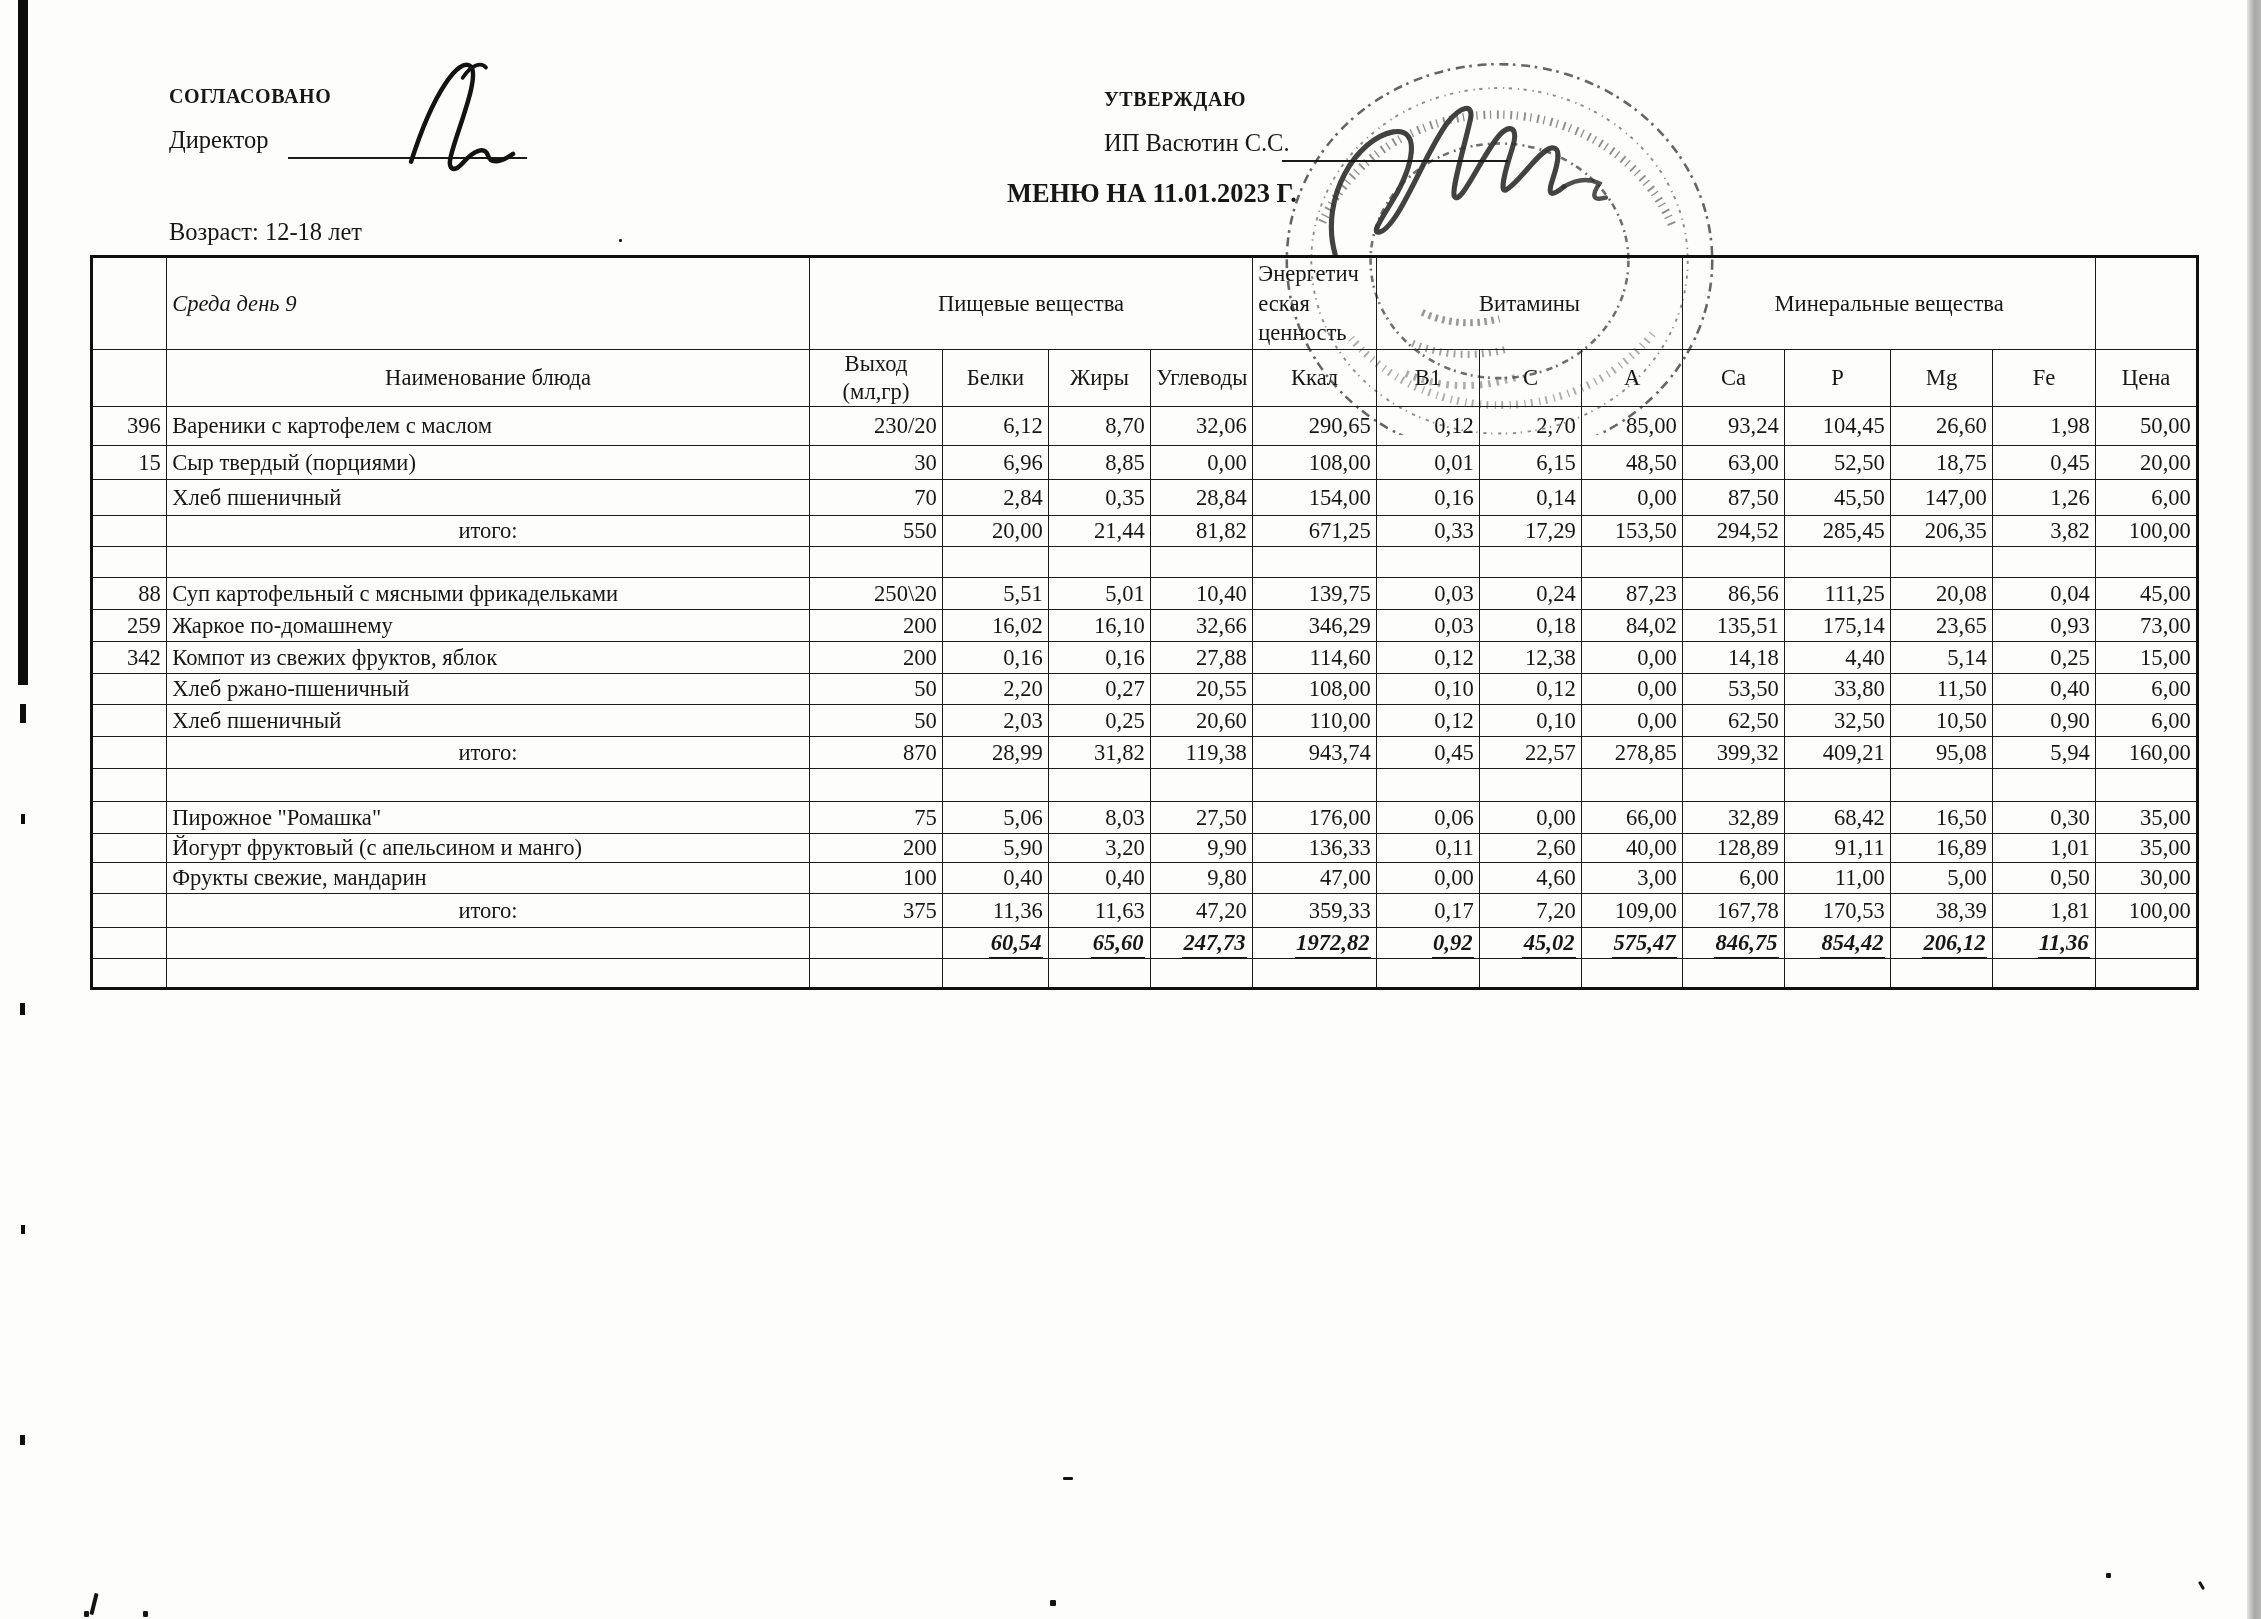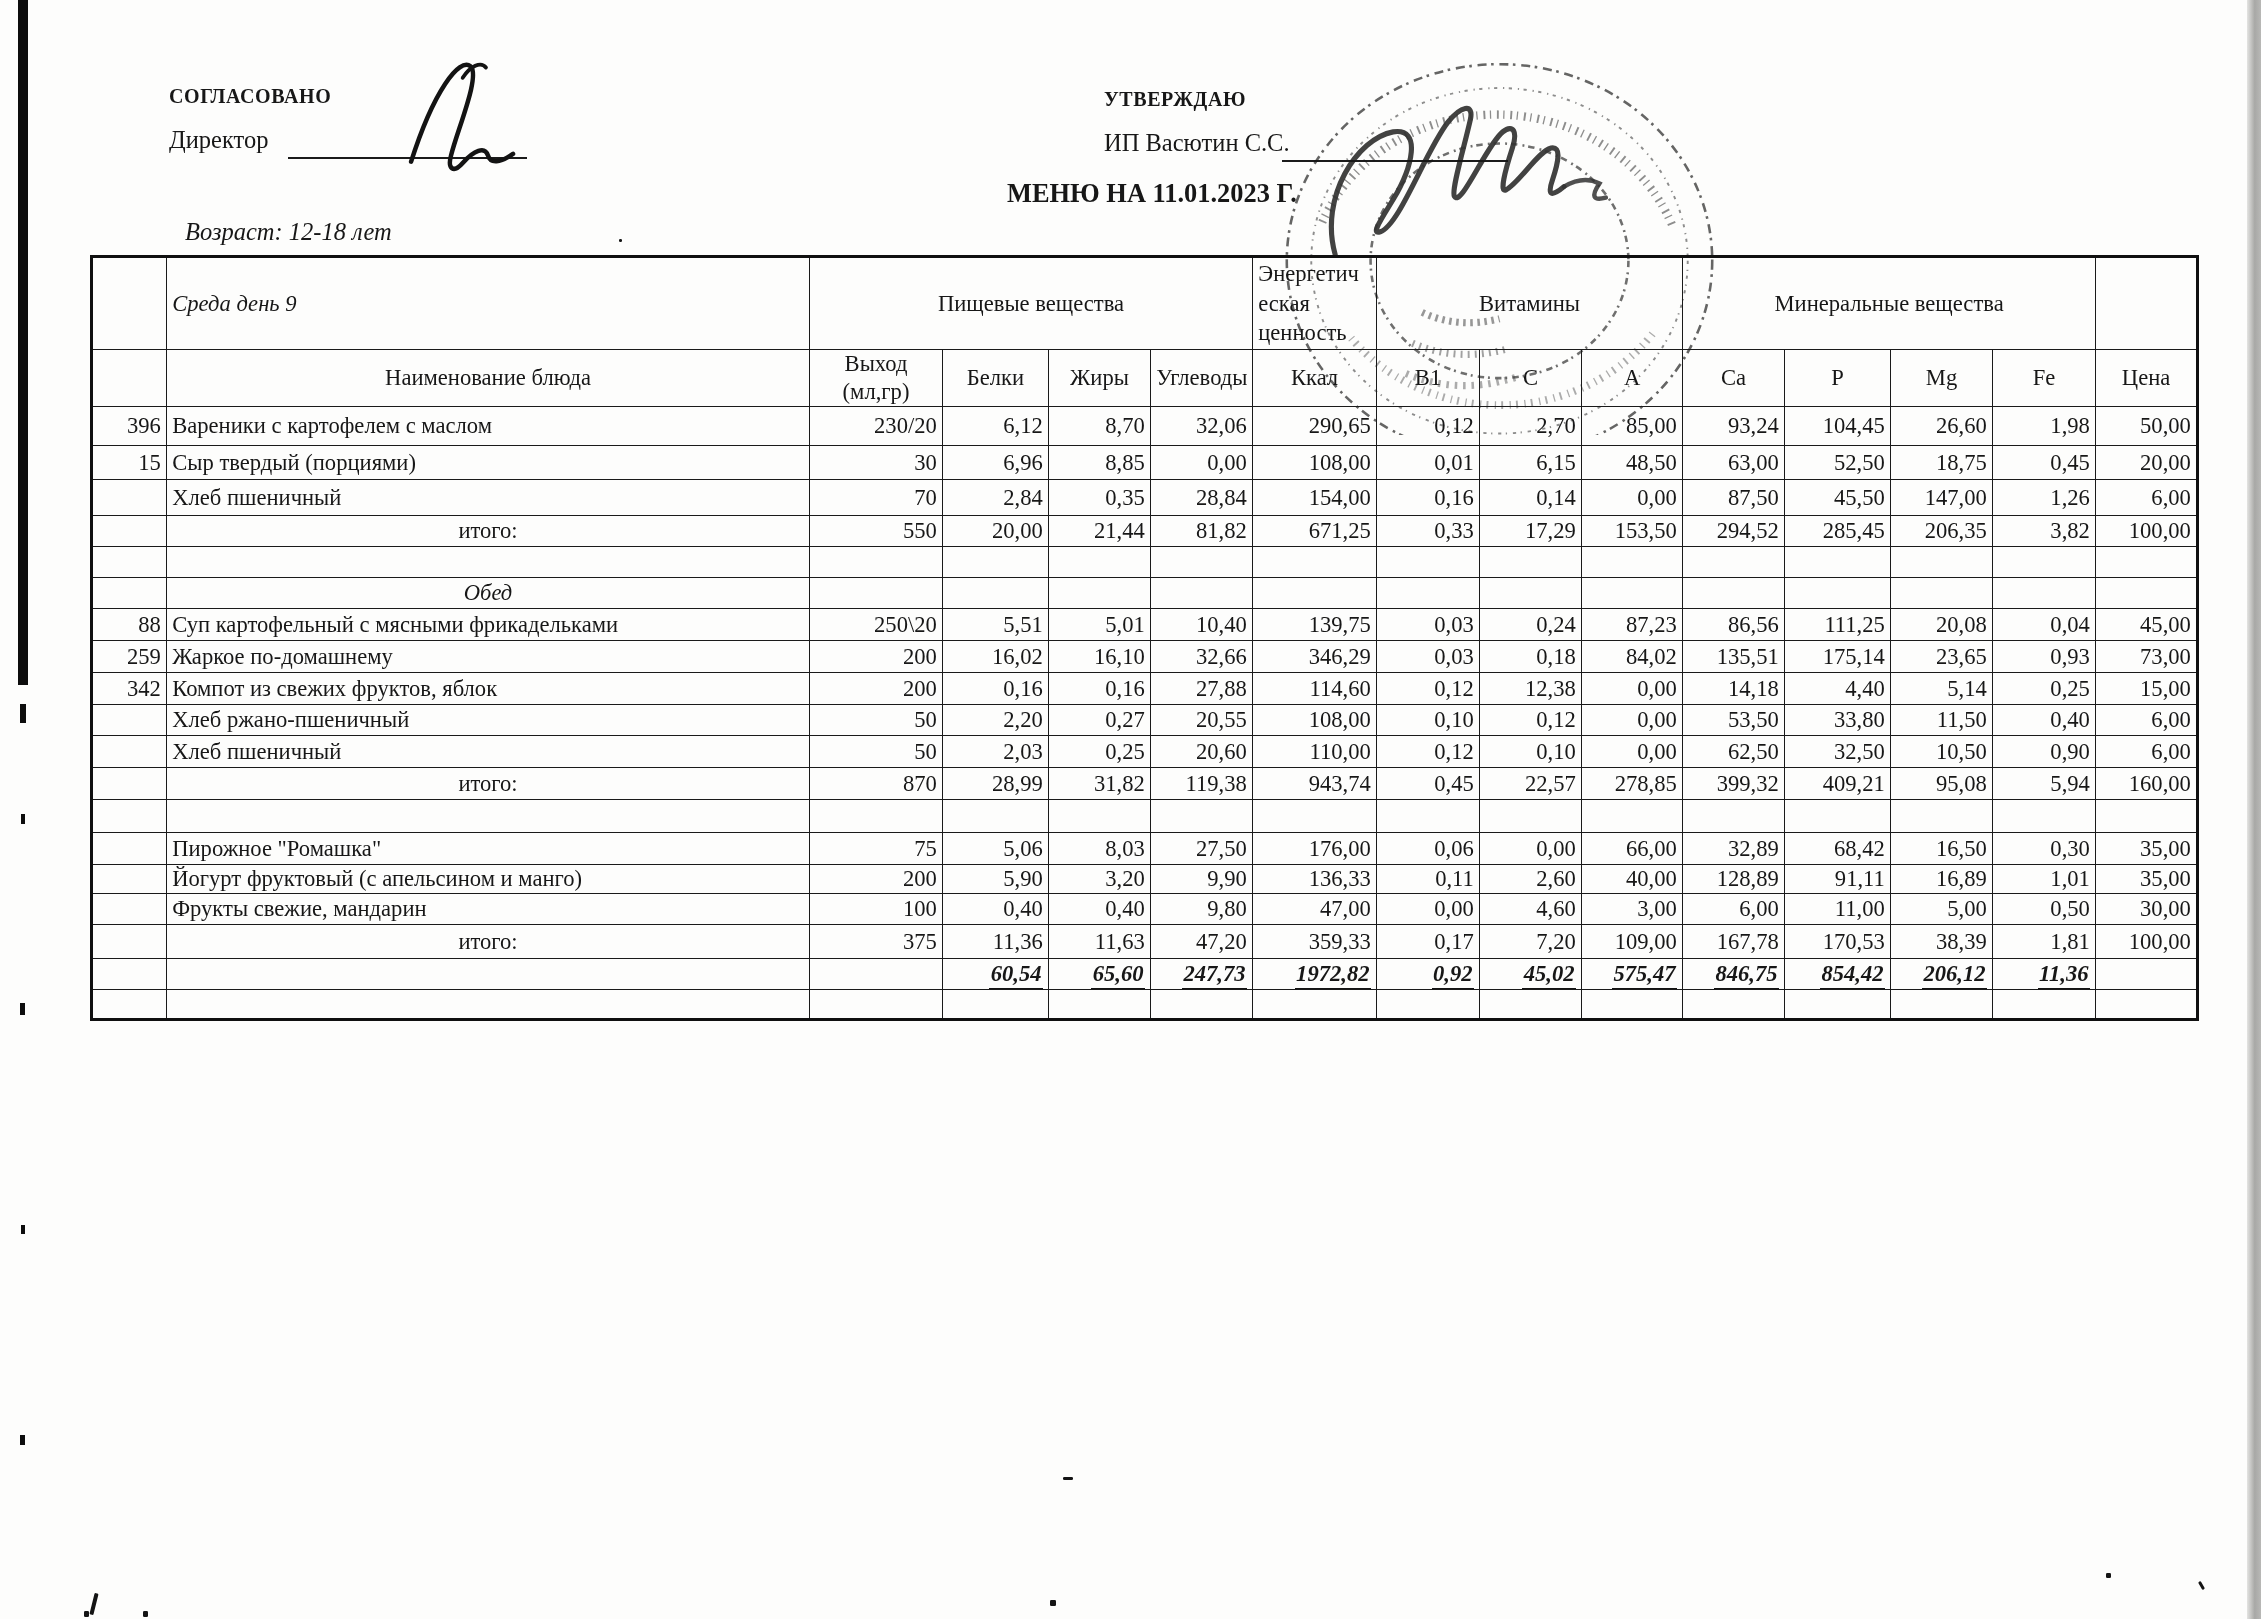--- a/index.html
+++ b/index.html
@@ -102,21 +102,21 @@
       <path d="M115,340 C90,250 150,160 205,150 C250,143 235,205 205,255 C185,288 170,310 185,305
                C215,295 255,180 290,135 C310,110 330,105 325,130 C315,175 295,240 300,250
                C310,268 350,170 375,150 C392,137 398,150 390,175 C378,212 370,245 380,240
                C400,230 430,180 450,175 C466,172 462,195 452,225 C444,248 450,252 470,235" stroke-width="8" stroke-linecap="round" opacity=".92"></path>
       <path d="M470,235 q30,-18 55,-5 q-20,30 10,22" stroke-width="7" stroke-linecap="round" opacity=".85"></path>
     </g>
   </svg>
 
   <div class="hdr-txt menu-title" style="left:1007px; top:178px;">МЕНЮ НА 11.01.2023 Г.</div>
 
-  <div class="hdr-txt t-reg" style="left:185px; top:218px;font-style:italic;">Возраст: 12-18 лет</div>
+  <div class="hdr-txt t-reg" style="left:169px; top:218px;">Возраст: 12-18 лет</div>
 
   <table id="menu-table">
     <colgroup>
       <col style="width:75px">
         <col style="width:643px">
         <col style="width:133px">
       <col style="width:106px">
         <col style="width:102px">
         <col style="width:102px">
       <col style="width:124px">
@@ -239,37 +239,20 @@
           <td></td>
           <td></td>
           <td></td>
           <td></td>
           <td></td>
           <td></td>
           <td></td>
           <td></td>
           <td></td>
         </tr>
-        <tr class="section-title-row" style="height: 31px;">
-          <td class="num"></td>
-          <td class="title">Обед</td>
-          <td></td>
-          <td></td>
-          <td></td>
-          <td></td>
-          <td></td>
-          <td></td>
-          <td></td>
-          <td></td>
-          <td></td>
-          <td></td>
-          <td></td>
-          <td></td>
-          <td></td>
-        </tr>
         <tr class="dish-row" style="height: 32px;">
           <td class="num">88</td>
           <td class="name">Суп картофельный с мясными фрикадельками</td>
           <td class="out">250\20</td>
           <td class="val">5,51</td>
           <td class="val">5,01</td>
           <td class="val">10,40</td>
           <td class="val">139,75</td>
           <td class="val">0,03</td>
           <td class="val">0,24</td>

